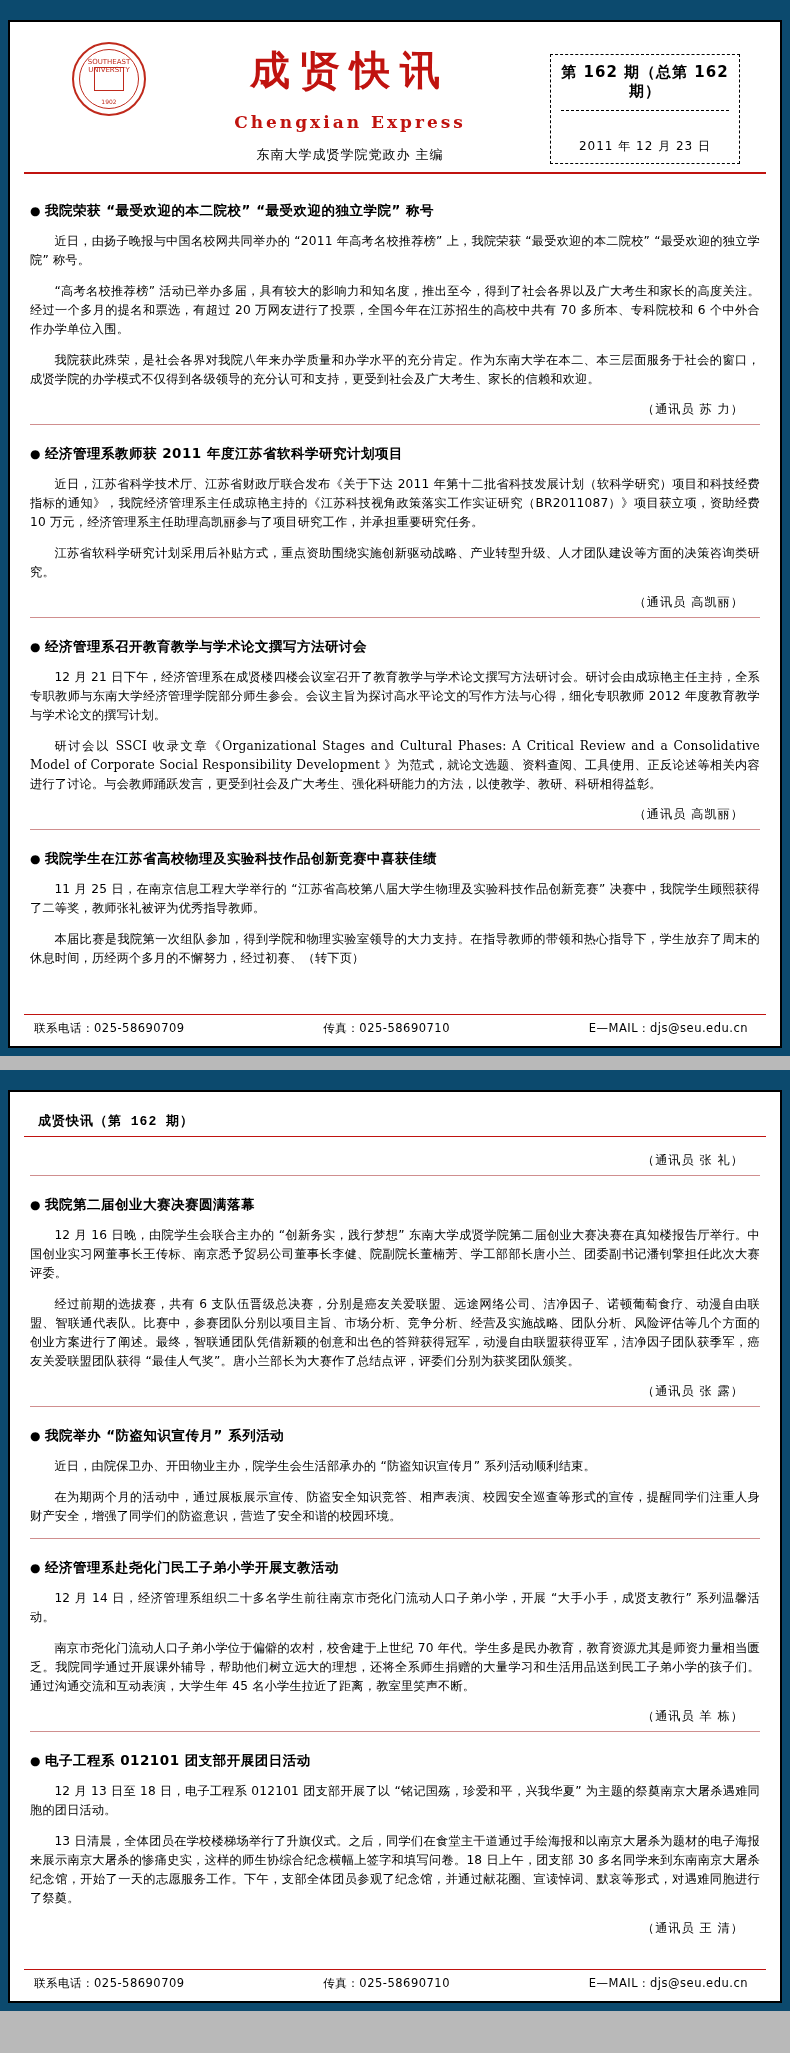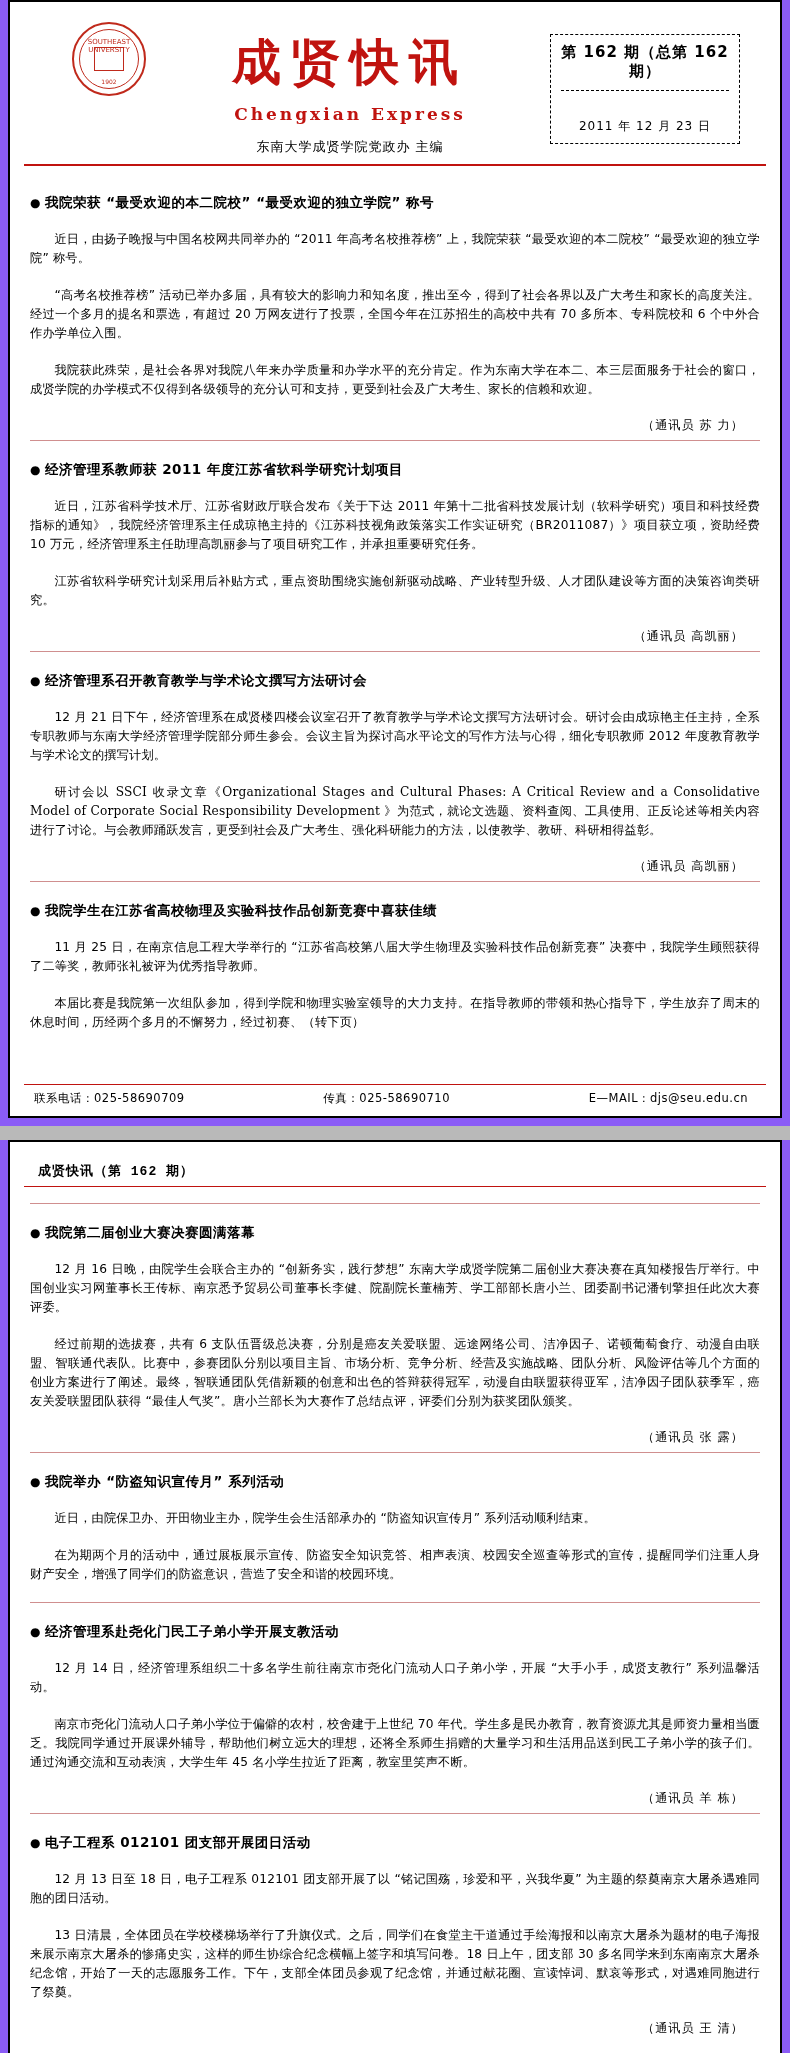--- a/index.html
+++ b/index.html
@@ -1,22 +1,22 @@
 <!DOCTYPE html>
 <html><head>
 <meta charset="utf-8">
 <style>
   html,body{margin:0;padding:0;background:#b9b9b9;}
   body{font-family:"DejaVu Sans","Liberation Sans",sans-serif;}
   .page{
     width:790px;margin:0 auto;background:#ffffff;position:relative;
   }
   .sheet{
-    width:790px;background:#8b5cf6;box-sizing:border-box;
-    padding:0 8px 8px 8px;
+    width:790px;background:#0c4a6e;box-sizing:border-box;
+    padding:20px 8px 8px 8px;
   }
   .sheet-inner{
     border:2px solid #000;box-sizing:border-box;padding:10px 14px 8px 14px;
     background:#fff;
   }
   .gap{height:14px;background:#b9b9b9;}
 
   
   .masthead{display:flex;align-items:flex-start;padding:6px 0 0 0;}
   .logo{
@@ -36,22 +36,22 @@
     position:absolute;left:50%;top:50%;transform:translate(-50%,-50%);
     width:28px;height:22px;border:1.5px solid #c02a1c;
   }
   .logo .seal-bot{
     position:absolute;left:0;right:0;bottom:9px;text-align:center;
     font-size:6px;color:#c02a1c;
   }
   .title-block{flex:1 1 auto;text-align:center;padding-left:4px;}
   .cn-title{
     font-family:"DejaVu Serif","Liberation Serif",serif;
-    font-size:49px;font-weight:bold;color:#c0130f;letter-spacing:10px;
-    line-height:56px;margin-top:16px;
+    font-size:40px;font-weight:bold;color:#c0130f;letter-spacing:10px;
+    line-height:56px;margin-top:4px;
   }
   .en-title{
     font-family:"DejaVu Serif","Liberation Serif",serif;
     font-size:17px;color:#c0130f;letter-spacing:3px;margin-top:14px;
     font-weight:bold;
   }
   .editor{
     font-size:13px;color:#000;margin-top:14px;letter-spacing:1px;
     font-family:"DejaVu Sans","Liberation Sans",sans-serif;
   }
@@ -67,21 +67,21 @@
 
   
   .content{padding:8px 6px 0 6px;}
   .art-head{
     font-size:13.5px;font-weight:bold;margin:20px 0 3px 0;letter-spacing:0.5px;
     font-family:"DejaVu Sans","Liberation Sans",sans-serif;
   }
   .art-head .bullet{color:#000;font-size:12px;margin-right:4px;}
   .para{
     font-size:12.2px;line-height:19px;text-align:justify;text-indent:2em;
-    margin:18px 0;letter-spacing:0.2px;
+    margin:12px 0;letter-spacing:0.2px;
     font-family:"DejaVu Sans","Liberation Sans",sans-serif;
   }
   .para.serif{font-family:"DejaVu Serif","Liberation Serif",serif;}
   .byline{
     font-size:12.2px;text-align:right;margin:3px 16px 6px 0;letter-spacing:1px;
   }
   .sec-rule{border-top:1px solid #d08f8f;margin:4px 0 2px 0;}
 
   
   .foot-rule{border-top:1px solid #c0130f;margin-top:8px;}
@@ -173,20 +173,21 @@
   <div class="gap"></div>
 
   <div class="sheet">
     <div class="sheet-inner">
 
       <div class="p2-head">成贤快讯（第 162 期）</div>
       <div class="p2-rule"></div>
 
       <div class="content">
 
+        <div class="byline">（通讯员 张 礼）</div>
         <div class="sec-rule"></div>
 
         <div class="art-head">
           <span class="bullet">●</span><span>我院第二届创业大赛决赛圆满落幕</span>
         </div>
         <p class="para">12 月 16 日晚，由院学生会联合主办的 “创新务实，践行梦想” 东南大学成贤学院第二届创业大赛决赛在真知楼报告厅举行。中国创业实习网董事长王传标、南京悉予贸易公司董事长李健、院副院长董楠芳、学工部部长唐小兰、团委副书记潘钊擎担任此次大赛评委。</p>
         <p class="para">经过前期的选拔赛，共有 6 支队伍晋级总决赛，分别是癌友关爱联盟、远途网络公司、洁净因子、诺顿葡萄食疗、动漫自由联盟、智联通代表队。比赛中，参赛团队分别以项目主旨、市场分析、竞争分析、经营及实施战略、团队分析、风险评估等几个方面的创业方案进行了阐述。最终，智联通团队凭借新颖的创意和出色的答辩获得冠军，动漫自由联盟获得亚军，洁净因子团队获季军，癌友关爱联盟团队获得 “最佳人气奖”。唐小兰部长为大赛作了总结点评，评委们分别为获奖团队颁奖。</p>
         <div class="byline">（通讯员 张 露）</div>
         <div class="sec-rule"></div>
 

